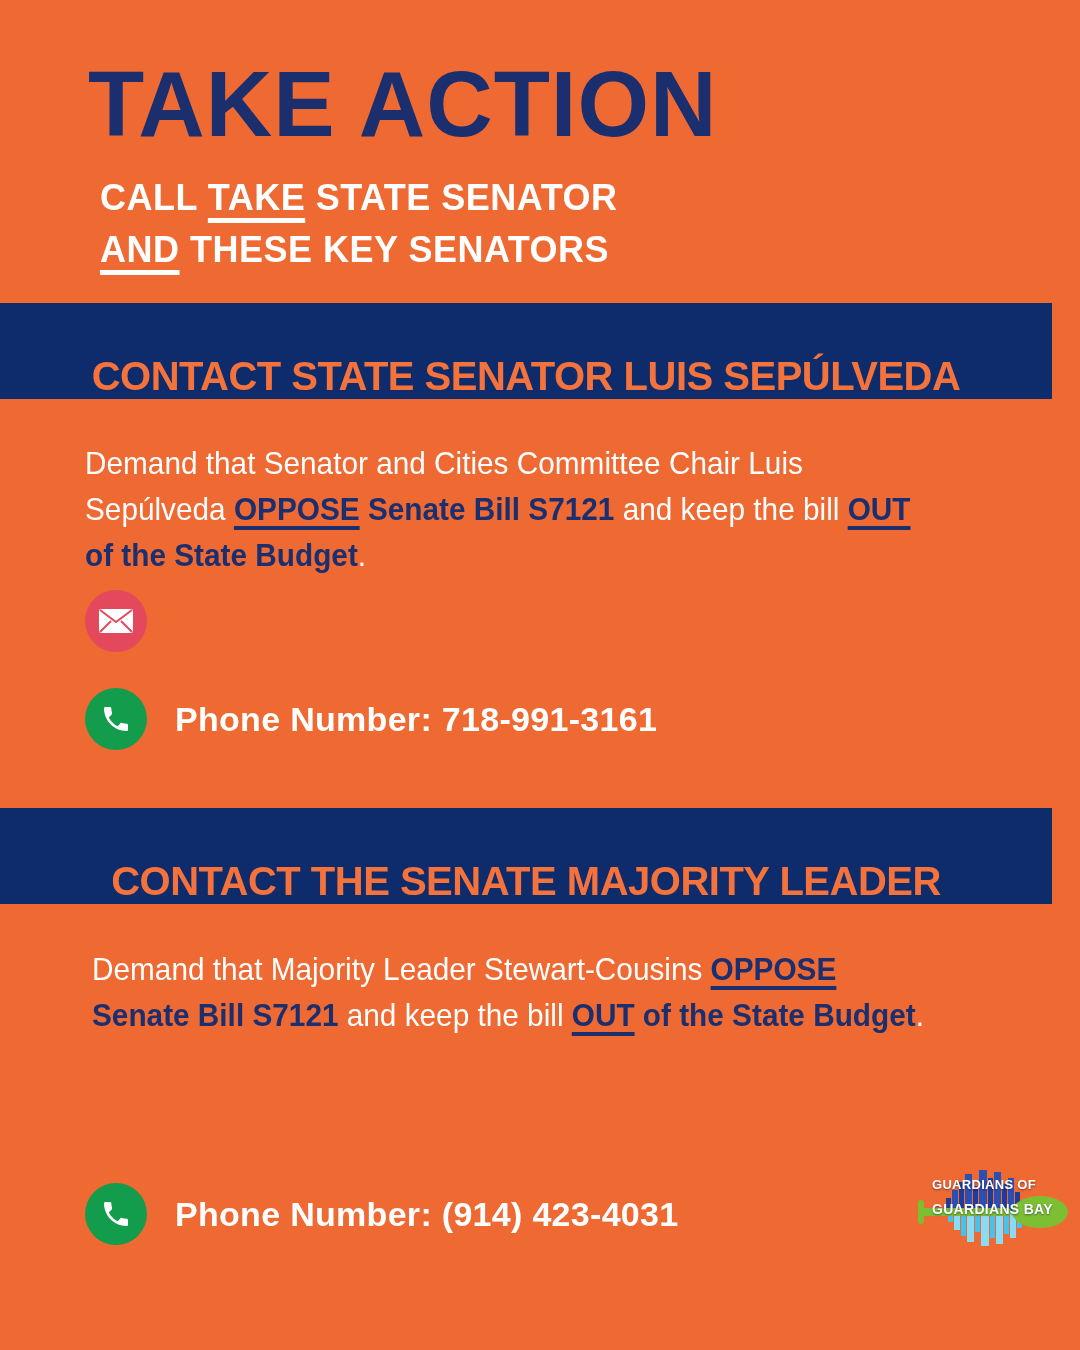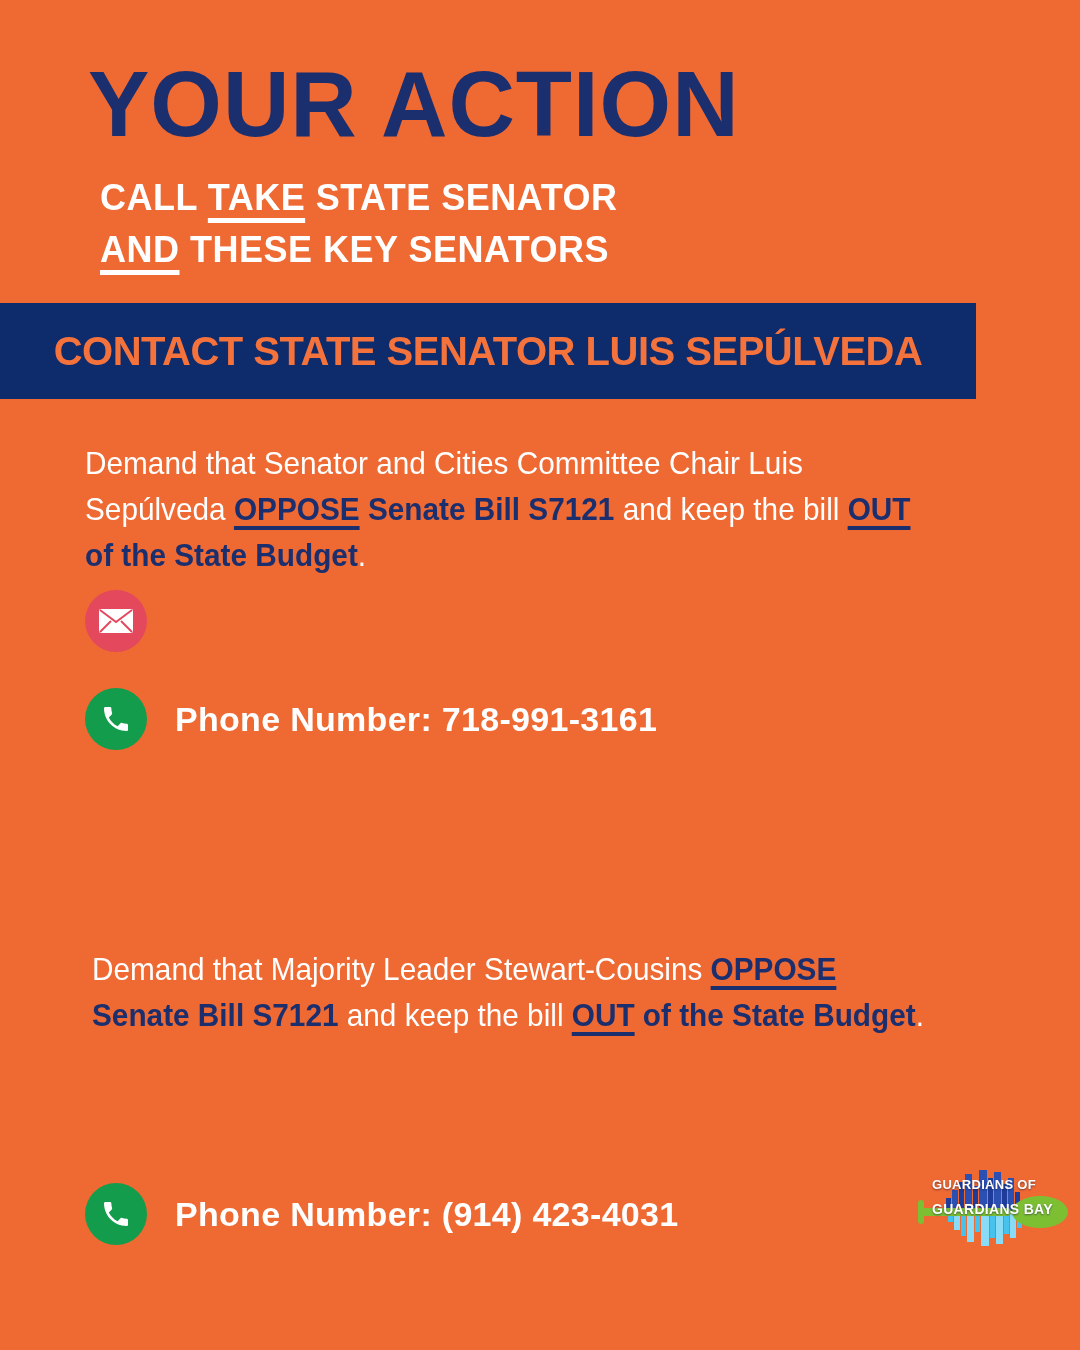--- a/index.html
+++ b/index.html
@@ -17,23 +17,23 @@
   .title{
     position:absolute; left:88px; top:58px;
     font-size:92px; font-weight:800; color:var(--navy); letter-spacing:1px; line-height:1;
   }
   .subtitle{
     position:absolute; left:100px; top:172px;
     font-size:36px; font-weight:700; color:var(--white);
     line-height:52px; letter-spacing:0.5px;
   }
   .band{
-    position:absolute; left:0; width:976px; height:96px;
+    position:absolute; left:0; width:1052px; height:96px;
     background:var(--navy-band);
-    display:flex; align-items:center; justify-content:center;
+    display:flex; align-items:flex-end; justify-content:center;
   }
   .band-1{top:303px;} .band-2{top:808px;}
   .band-title{
     font-size:40px; font-weight:700; color:var(--orange-bright); letter-spacing:-0.5px; white-space:nowrap;
   }
   .para{
     position:absolute; width:1150px; color:var(--white);
     font-size:32px; line-height:46px; font-weight:400;
     transform:scaleX(0.93); transform-origin:0 0; white-space:nowrap;
   }
@@ -61,21 +61,21 @@
     text-shadow:0 1px 2px rgba(10,20,60,0.55); white-space:nowrap;
   }
   .logo-line1{left:14px; top:17px; font-size:13px; letter-spacing:0.3px;}
   .logo-line2{left:14px; top:41px; font-size:14px; letter-spacing:0.3px;}
 </style>
 </head>
 <body>
 
 <div class="poster">
 
-  <div class="title">YOUR ACTION</div>
+  <div class="title">TAKE ACTION</div>
 
   <div class="subtitle"><span>CALL </span><span class="rt-u">TAKE</span><span> STATE SENATOR</span><br><span class="rt-u">AND</span><span> THESE KEY SENATORS</span></div>
 
   <div class="band band-1">
     <div class="band-title">CONTACT STATE SENATOR LUIS SEPÚLVEDA</div>
   </div>
 
   <div class="para para-1"><span>Demand that Senator and Cities Committee Chair Luis</span><br><span>Sepúlveda </span><span class="rt-nu">OPPOSE</span><span> </span><span class="rt-n">Senate Bill S7121</span><span> and keep the bill </span><span class="rt-nu">OUT</span><br><span class="rt-n">of the State Budget</span><span>.</span></div>
 
   <div class="contact-row row-email-1">
@@ -91,20 +91,23 @@
 
   <div class="contact-row row-phone-1">
     <div class="icon-circle icon-phone">
       <svg width="32" height="32" viewBox="0 0 24 24" aria-hidden="true">
         <path fill="#FFFFFF" d="M6.62 10.79c1.44 2.83 3.76 5.14 6.59 6.59l2.2-2.2c.27-.27.67-.36 1.02-.24 1.12.37 2.33.57 3.57.57.55 0 1 .45 1 1V20c0 .55-.45 1-1 1-9.39 0-17-7.61-17-17 0-.55.45-1 1-1h3.5c.55 0 1 .45 1 1 0 1.25.2 2.45.57 3.57.11.35.03.74-.25 1.02l-2.2 2.2z"></path>
       </svg>
     </div>
     <div class="row-label">Phone Number: 718-991-3161</div>
   </div>
 
+  <div class="band band-2">
+    <div class="band-title">CONTACT THE SENATE MAJORITY LEADER</div>
+  </div>
 
   <div class="para para-2"><span>Demand that Majority Leader Stewart-Cousins </span><span class="rt-nu">OPPOSE</span><br><span class="rt-n">Senate Bill S7121</span><span> and keep the bill </span><span class="rt-nu">OUT</span><span> </span><span class="rt-n">of the State Budget</span><span>.</span></div>
 
 
   <div class="contact-row row-phone-2">
     <div class="icon-circle icon-phone">
       <svg width="32" height="32" viewBox="0 0 24 24" aria-hidden="true">
         <path fill="#FFFFFF" d="M6.62 10.79c1.44 2.83 3.76 5.14 6.59 6.59l2.2-2.2c.27-.27.67-.36 1.02-.24 1.12.37 2.33.57 3.57.57.55 0 1 .45 1 1V20c0 .55-.45 1-1 1-9.39 0-17-7.61-17-17 0-.55.45-1 1-1h3.5c.55 0 1 .45 1 1 0 1.25.2 2.45.57 3.57.11.35.03.74-.25 1.02l-2.2 2.2z"></path>
       </svg>
     </div>

